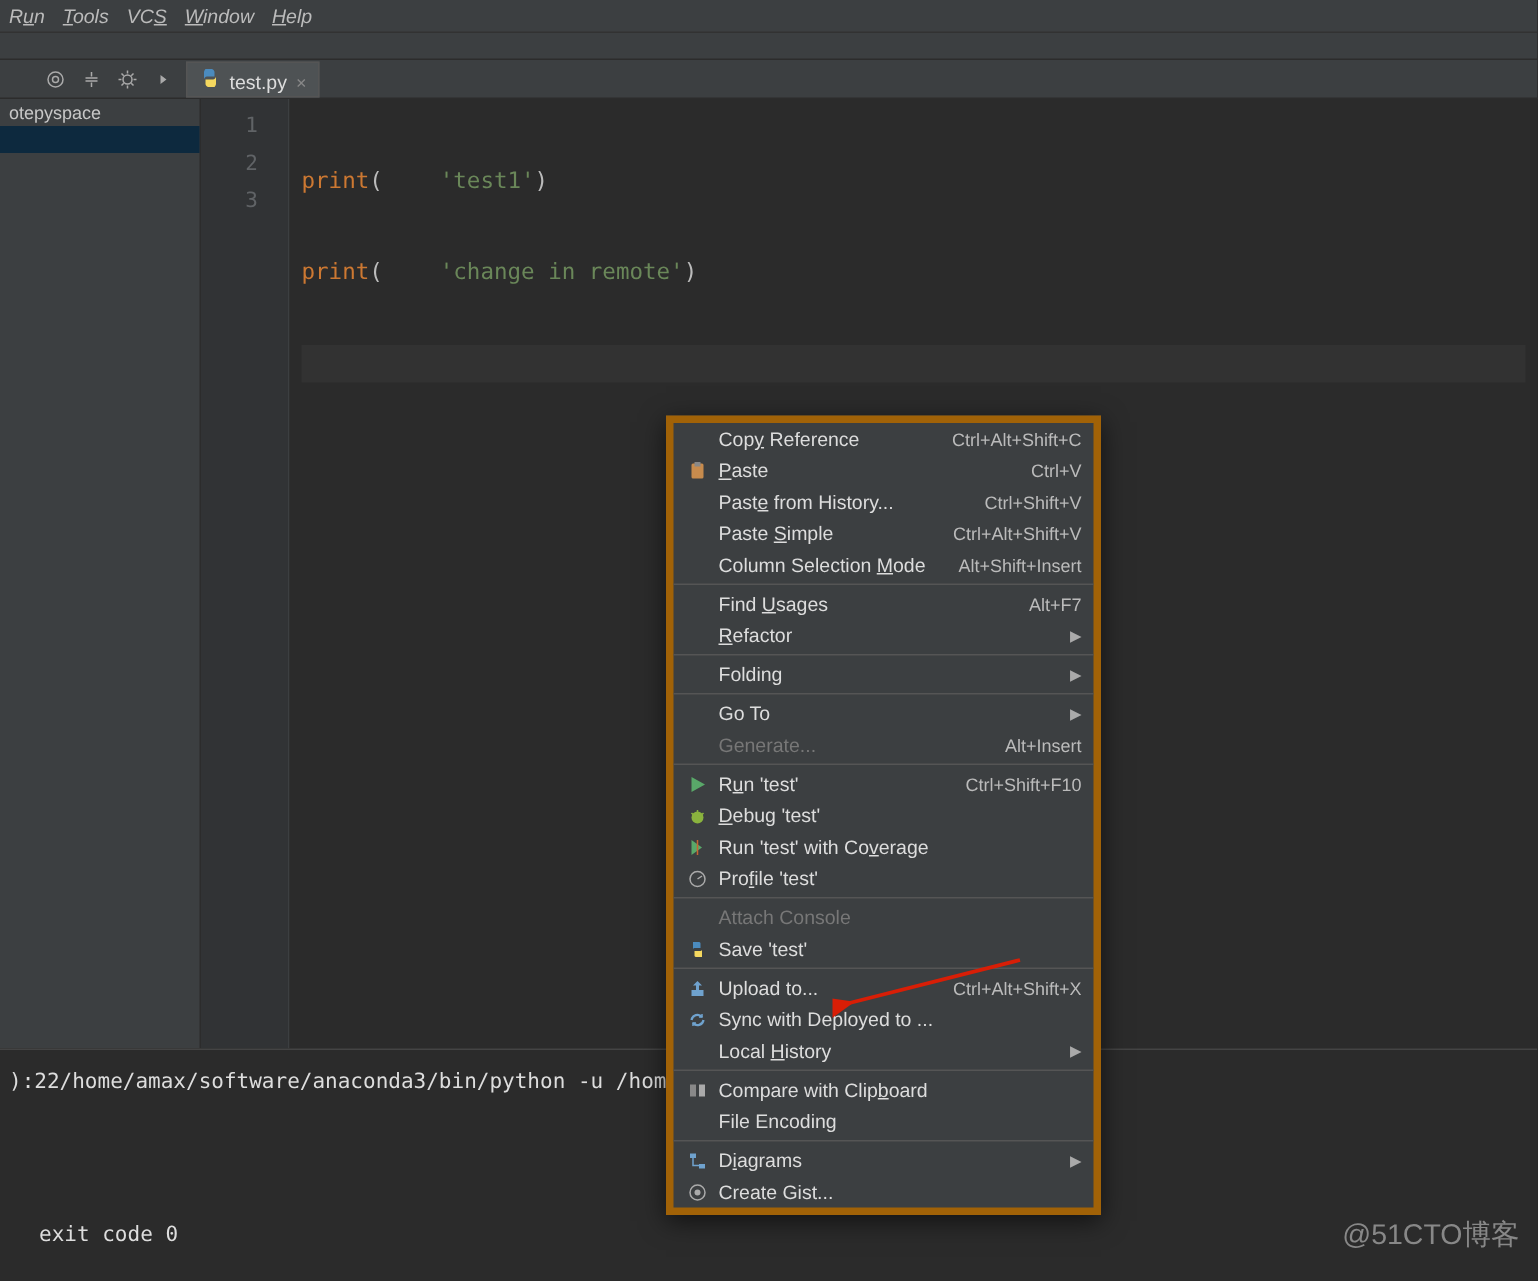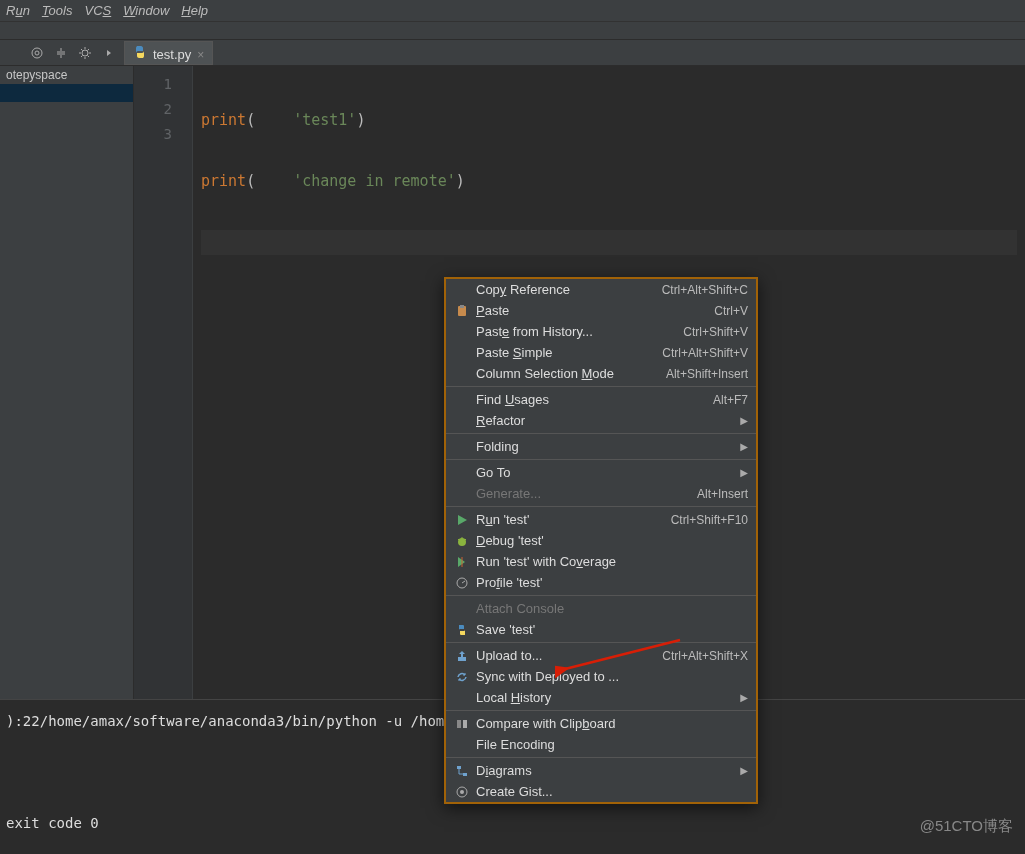--- a/index.html
+++ b/index.html
@@ -65,29 +65,29 @@
   .kw { color:#cc7832; }
   .str { color:#6a8759;margin-left:38px; }
   .par { color:#bbb; }
   .console {
     position:absolute; left:0; right:0; bottom:0; height:155px;
     background:#2b2b2b; border-top:1px solid #444;
     font-family: monospace; color:#ddd; font-size:14px;
     padding:10px 6px;
   }
   .console .path { margin-top:3px; }
-  .console .exit { margin-top:86px; }
+  .console .exit { margin-top:86px;margin-left:20px; }
   .watermark {
     position:absolute; right:12px; bottom:18px;
-    color:#888; font-size:15px;
+    color:#888; font-size:19px;
   }
   
   .context-menu {
-    position:absolute; top:277px; left:444px; width:314px;
-    background:#3c3f41; border:2px solid #a16207;
+    position:absolute; top:277px; left:444px; width:290px;
+    background:#3c3f41; border:5px solid #a16207;
     box-shadow:0 4px 16px rgba(0,0,0,0.6);
     font-size:13px; color:#ddd;
     z-index:100;
   }
   .cm-row {
     display:flex; align-items:center;
     height:21px; padding:0 8px;
   }
   .cm-row .icon { width:16px; display:flex; justify-content:center; margin-right:6px; }
   .cm-row .label { flex:1; }

